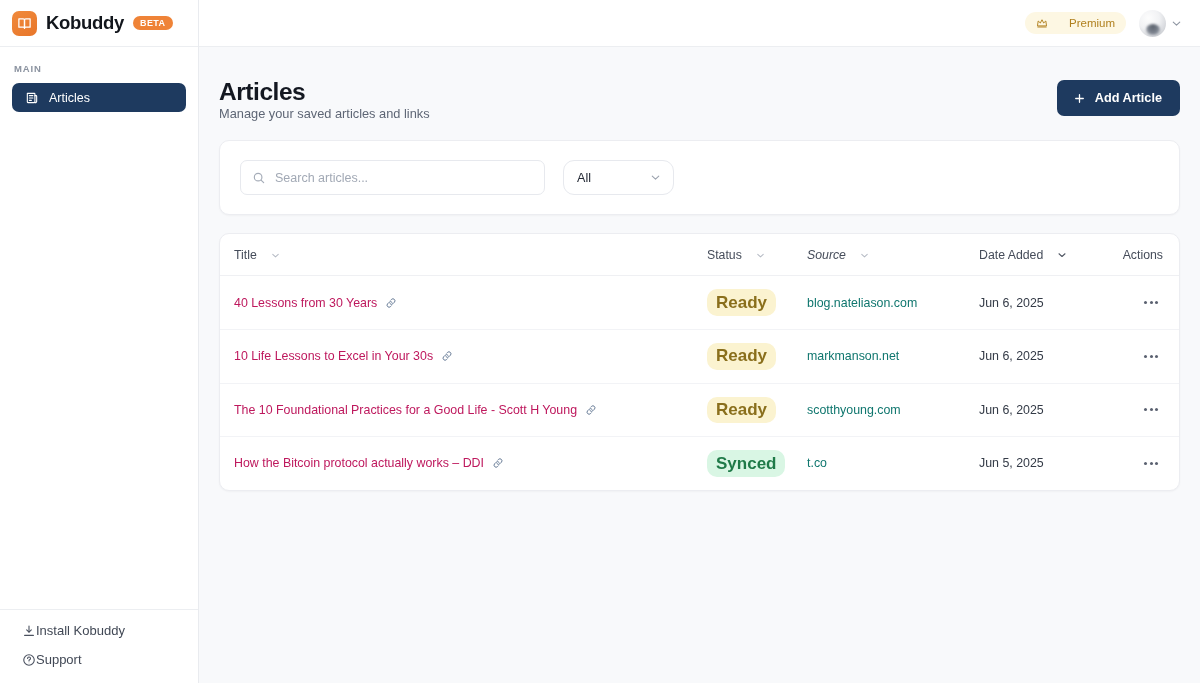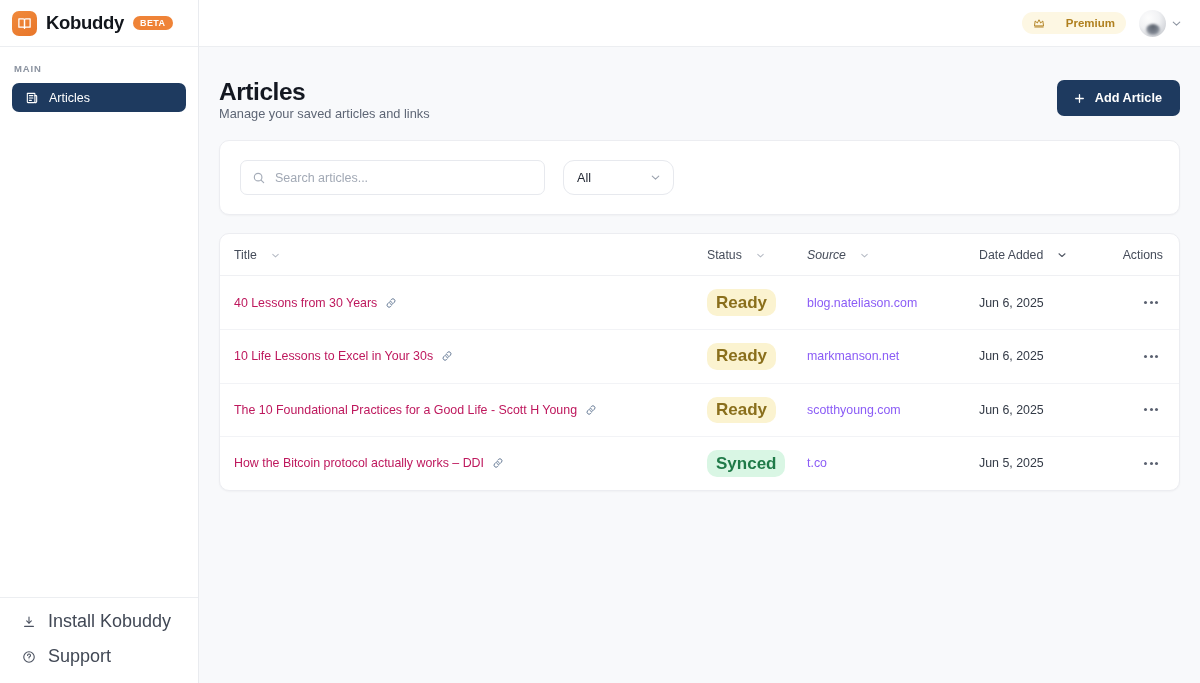--- a/index.html
+++ b/index.html
@@ -82,22 +82,22 @@
   .sidebar-footer {
     border-top: 1px solid #eceef1;
     padding: 13px 12px 16px 12px;
     display: flex;
     flex-direction: column;
     gap: 14px;
   }
   .footer-item {
     display: flex;
     align-items: center;
-    gap: 12px;
-    font-size: 18px;
+    gap: 0;
+    font-size: 13px;
     color: #414855;
     padding-left: 9px;
     cursor: pointer;
   }
 
   
   .main {
     flex: 1;
     height: 683px;
     display: flex;
@@ -119,21 +119,20 @@
   .premium-pill {
     display: flex;
     align-items: center;
     gap: 21px;
     background: #fdf7e3;
     color: #b0801f;
     font-size: 11.5px;
     padding: 5px 11px;
     border-radius: 14px;
     cursor: pointer;
-    font-weight: bold;
   }
   .avatar-wrap { display: flex; align-items: center; gap: 4px; cursor: pointer; }
   .avatar {
     width: 27px; height: 27px;
     border-radius: 50%;
     background: radial-gradient(circle at 35% 30%, #fdfdfd 0%, #f1f2f4 42%, #d8dade 70%, #b9bcc2 100%);
     position: relative;
     overflow: hidden;
   }
   .avatar::after {
@@ -277,21 +276,21 @@
   .badge {
     display: inline-block;
     font-size: 17px;
     font-weight: bold;
     padding: 3.5px 9px;
     border-radius: 10px;
     line-height: 1.15;
   }
   .badge.ready  { background: #fbf3d0; color: #8a6f1c; }
   .badge.synced { background: #d9f6e4; color: #1f7a48; }
-  .cell-source { color: #8b5cf6; }
+  .cell-source { color: #0f766e; }
   .cell-date   { color: #343b47; }
   td.cell-actions { text-align: right; padding-right: 17px; }
   .dots-btn {
     display: inline-flex;
     align-items: center;
     justify-content: center;
     gap: 2.5px;
     width: 24px; height: 20px;
     cursor: pointer;
     vertical-align: middle;

